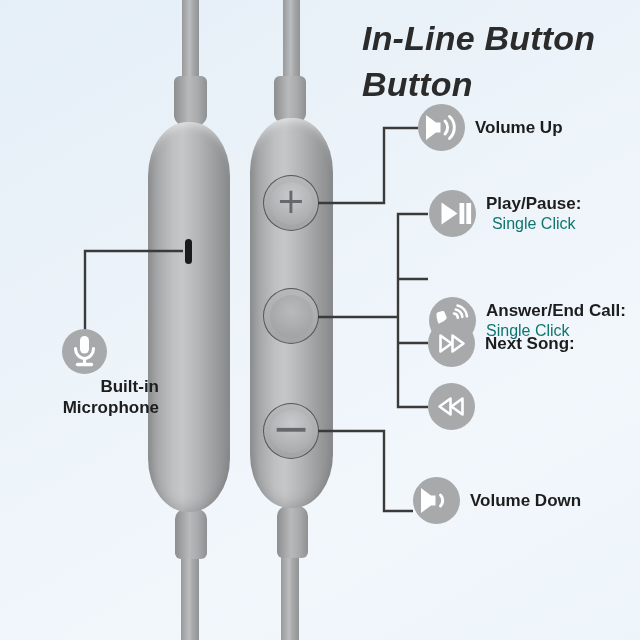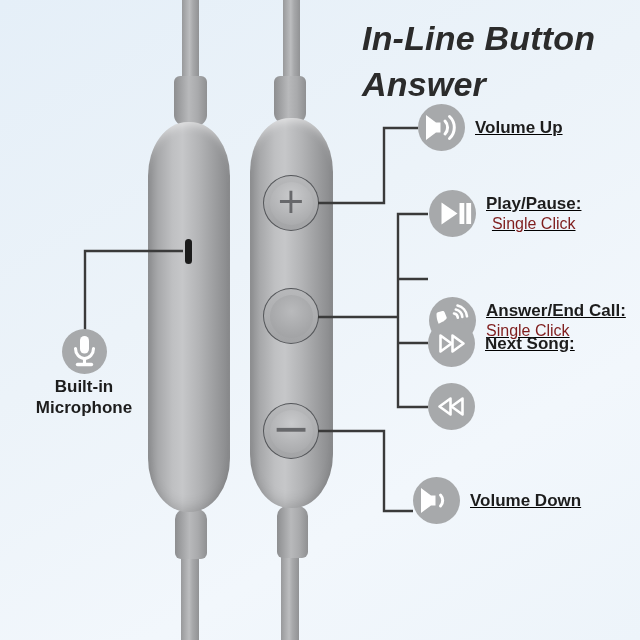--- a/index.html
+++ b/index.html
@@ -54,31 +54,31 @@
 
   
   .title{
     left:362px;top:15px;width:272px;z-index:7;
     font-size:34px;font-weight:800;color:#2b2b2b;line-height:46px;
     letter-spacing:.2px;
     font-style:italic;
   }
 
   
-  .feature{display:flex;align-items:center;z-index:8;text-decoration:underline;}
+  .feature{display:flex;align-items:center;z-index:8;}
   .ficon{width:47px;height:47px;flex:0 0 47px;}
   .ftext{margin-left:10px;}
   .ftitle{font-size:17px;font-weight:700;color:#1d1d1d;line-height:20px;white-space:nowrap;}
-  .fsub{font-size:16px;font-weight:400;color:#7f1d1d;line-height:19px;white-space:nowrap;}
+  .fsub{font-size:16px;font-weight:400;color:#0f766e;line-height:19px;white-space:nowrap;}
   .fsub:empty{display:none;}
 
   
   .mic-icon{left:62px;top:329px;width:45px;height:45px;z-index:8;}
   .mic-label{
-    left:9px;top:377px;width:150px;z-index:8;text-align:center;
+    left:9px;top:377px;width:150px;z-index:8;text-align:right;
     font-size:17px;font-weight:700;color:#1d1d1d;line-height:20.5px;
   }
 </style>
 </head>
 <body>
 
 <div class="abs">
   <div class="abs cable" style="left:182px;top:0;width:17px;height:78px;"></div>
   <div class="abs collar collar-top" style="left:174px;top:76px;width:33px;height:50px;"></div>
   <div class="abs device-body" style="left:148px;top:122px;width:82px;height:390px;"></div>
@@ -110,21 +110,21 @@
 
 <svg class="abs lines" width="640" height="640" viewBox="0 0 640 640">
   <path class="cline" d="M183 251 H85 V330"></path>
   <path class="cline" d="M318 203 H384 V128 H418"></path>
   <path class="cline" d="M318 317 H398 M428 214 H398 V407 H428 M398 279 H428 M398 343 H428"></path>
   <path class="cline" d="M318 431 H384 V511 H413"></path>
 </svg>
 
 <div class="abs title">
   <div>In-Line Button</div>
-  <div>Answer</div>
+  <div>Button</div>
 </div>
 
 <svg class="abs mic-icon" viewBox="0 0 45 45">
   <circle cx="22.5" cy="22.5" r="22.5" fill="#a7a9ab"></circle>
   <rect x="18" y="7" width="9" height="17.5" rx="4.5" fill="#ffffff"></rect>
   <path d="M13.5 19.5 a9 10 0 0 0 18 0" stroke="#ffffff" stroke-width="3.1" fill="none" stroke-linecap="round"></path>
   <path d="M22.5 29.5 V33.5" stroke="#ffffff" stroke-width="3.1" stroke-linecap="round"></path>
   <path d="M15.5 35.5 H29.5" stroke="#ffffff" stroke-width="3.4" stroke-linecap="round"></path>
 </svg>
 <div class="abs mic-label">

